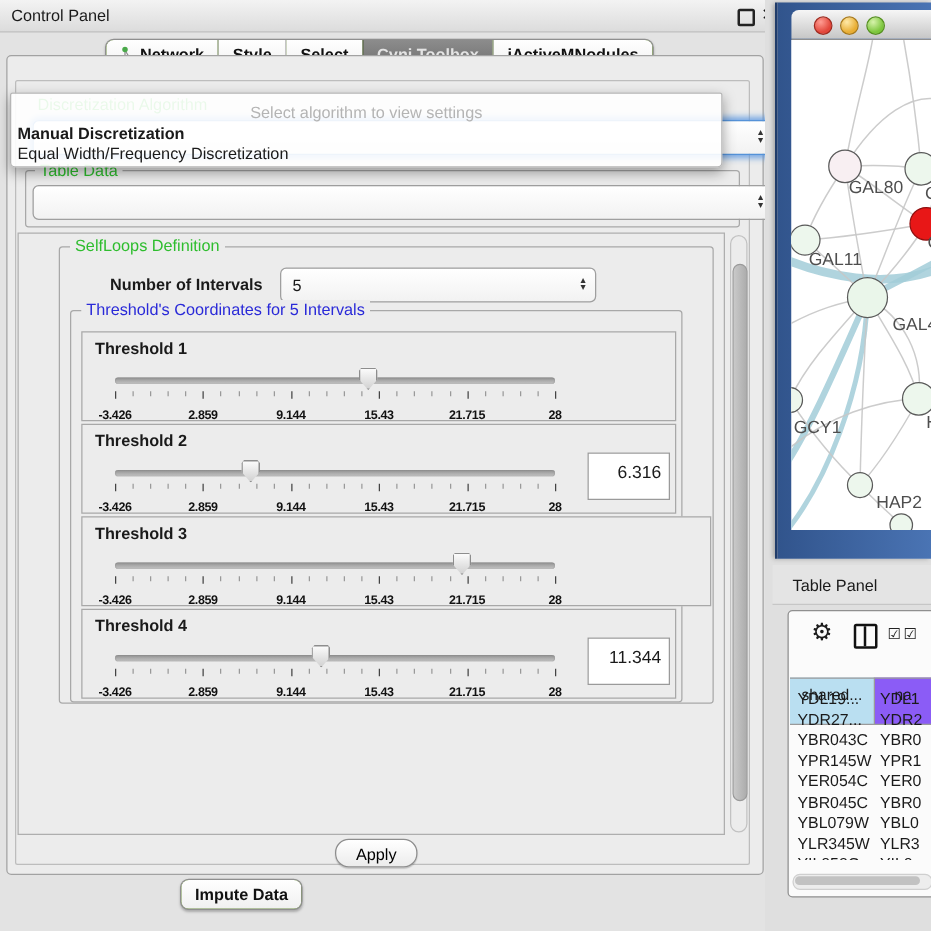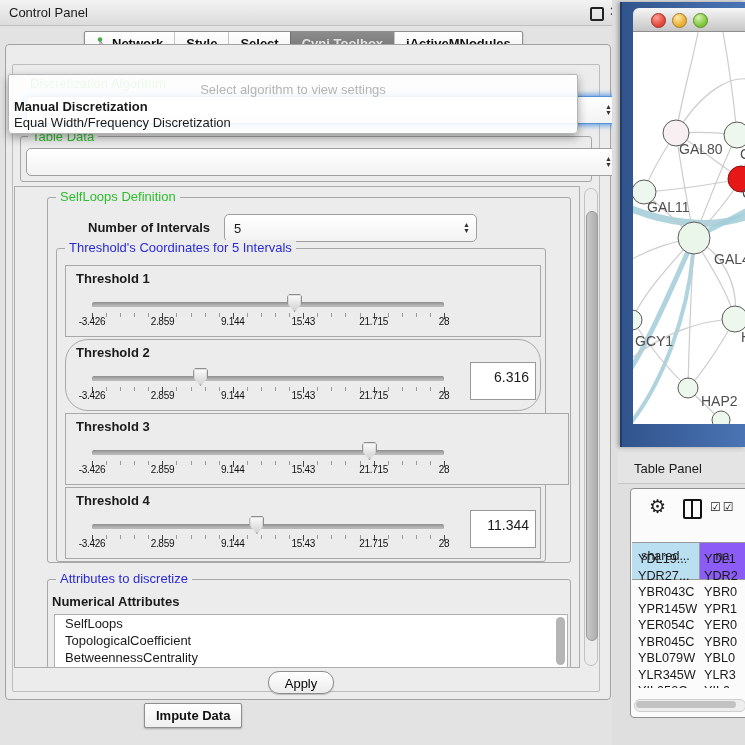--- a/index.html
+++ b/index.html
@@ -9,21 +9,21 @@
   .abs{position:absolute;box-sizing:border-box}
 
   
   .titlebar{left:0;top:0;width:618px;height:26px;background:linear-gradient(#f3f3f3,#dcdcdc);border-bottom:1px solid #bfbfbf}
   .titlebar .t{position:absolute;left:9px;top:5px}
   .win-ic{position:absolute;top:7px;cursor:default}
   .ic-sq{width:10px;height:10px;border:2px solid #222;border-radius:2px}
   .ic-x{font-weight:bold;font-size:13px;top:4px}
 
   
-  .segbar{position:absolute;display:flex;background:#4d7c0f;border:1px solid #8f8f8f;border-radius:2px;overflow:hidden;box-shadow:0 1px 2px rgba(0,0,0,.25)}
+  .segbar{position:absolute;display:flex;background:#4d7c0f;border:1px solid #8f8f8f;border-radius:7px;overflow:hidden;box-shadow:0 1px 2px rgba(0,0,0,.25)}
   .seg{padding:4px 11px;font-weight:600;color:#111;white-space:nowrap;border-left:1px solid #c4c4c4;display:flex;align-items:center;gap:4px;background:linear-gradient(#ffffff,#f0f0f0)}
   .seg:first-child{border-left:none}
   .seg.sel{background:linear-gradient(#8c8c8c,#6f6f6f);color:#e4e4e4;border-left-color:#6f6f6f}
 
   .main-panel{left:5px;top:44px;width:606px;height:656px;border:1px solid #a2a2a2;border-radius:4px;background:#ececec}
   .inner-frame{left:12px;top:64px;width:588px;height:628px;border:1px solid #bdbdbd;border-radius:2px}
 
   .legend{position:absolute;background:#ececec;padding:0 4px;white-space:nowrap}
   .legend.green{color:#2ebd2e}
   .legend.blue{color:#2a2ad8}
@@ -44,21 +44,21 @@
   .vscroll{left:584px;top:188px;width:14px;height:478px;border:1px solid #c2c2c2;border-radius:7px;background:#ececec}
   .vthumb{position:absolute;left:1px;width:10px;border-radius:6px;background:linear-gradient(90deg,#c9c9c9,#adadad);border:1px solid #9a9a9a}
 
   .thr-row{position:absolute;left:8px;width:474px;height:70px;border:1px solid #a8a8a8;background:#ececec}
   .thr-label{position:absolute;left:10px;top:5px;font-weight:700}
   .slider-zone{position:absolute;left:26px;top:24px;width:352px;height:42px}
   .track{position:absolute;left:0;right:0;top:12px;height:5px;border-radius:3px;background:linear-gradient(#909090,#c6c6c6);box-shadow:inset 0 0 1px #777}
   .thumb{position:absolute;top:4px;width:15px;height:18px;background:linear-gradient(#fefefe,#cfcfcf);clip-path:polygon(14% 0,86% 0,100% 14%,100% 52%,50% 100%,0 52%,0 14%);box-shadow:inset 0 0 0 1.2px #8d8d8d}
   .tick{position:absolute;top:23px;width:1px;height:4px;background:#999}
   .tick.major{height:6px;background:#444}
-  .tlabel{position:absolute;top:26px;transform:translateX(-50%);font-size:10px;font-weight:400;letter-spacing:-.3px;color:#111;white-space:nowrap}
+  .tlabel{position:absolute;top:37px;transform:translateX(-50%);font-size:10px;font-weight:700;letter-spacing:-.3px;color:#111;white-space:nowrap}
   .vfield{position:absolute;left:404px;top:22px;width:58px;height:30px;background:#fff;border:1px solid #9a9a9a;font-size:14px;text-align:right;padding:6px 6px 0 0}
 
   .list{position:absolute;background:#fff;border:1px solid #b0b0b0;overflow:hidden}
   .list .li{padding:0 0 0 10px;line-height:17px;white-space:nowrap}
   .lthumb{position:absolute;right:2px;top:2px;width:9px;height:48px;border-radius:5px;background:#b5b5b5}
 
   .btn{position:absolute;background:linear-gradient(#ffffff,#ececec);border:1px solid #8d8d8d;border-radius:11px;text-align:center;padding-top:3px;box-shadow:0 1px 1px rgba(0,0,0,.2)}
 
   
   .rightbg{left:612px;top:0;width:133px;height:745px;background:#dfdfdf}
@@ -182,21 +182,21 @@
                 <span class="tlabel" style="left: 0%;">-3.426</span>
                 <span class="tlabel" style="left: 20%;">2.859</span>
                 <span class="tlabel" style="left: 40%;">9.144</span>
                 <span class="tlabel" style="left: 60%;">15.43</span>
                 <span class="tlabel" style="left: 80%;">21.715</span>
                 <span class="tlabel" style="left: 100%;">28</span>
               </div>
     </div>
   </div>
 
-  <div class="thr-row" style="top: 90px; border-radius: 23px;">
+  <div class="thr-row" style="top: 90px;">
     <span class="thr-label">Threshold 2</span>
     <div class="slider-zone">
       <div class="track"></div>
       <div class="thumb" style="left: calc(31% - 8px);"></div>
       <div>
                 <div class="tick major" style="left: 0%;"></div>
                 <div class="tick" style="left: 4%;"></div>
                 <div class="tick" style="left: 8%;"></div>
                 <div class="tick" style="left: 12%;"></div>
                 <div class="tick" style="left: 16%;"></div>
@@ -313,30 +313,20 @@
                 <span class="tlabel" style="left: 80%;">21.715</span>
                 <span class="tlabel" style="left: 100%;">28</span>
               </div>
     </div>
     <div class="vfield">11.344</div>
   </div>
 </div>
     </div>
   </div>
 
-  <div class="abs group" style="left:32px;top:392px;width:524px;height:90px">
-    <span class="legend blue" style="left:8px;top:-9px">Attributes to discretize</span>
-    <span class="abs" style="left:4px;top:14px;font-weight:700">Numerical Attributes</span>
-    <div class="list" style="left:6px;top:34px;width:512px;height:54px" id="attr-list">
-      <div class="lthumb"></div>
-    <div class="li">SelfLoops</div>
-        <div class="li">TopologicalCoefficient</div>
-        <div class="li">BetweennessCentrality</div>
-      </div>
-  </div>
 </div>
 
 <div class="abs vscroll">
   <div class="vthumb" style="top:22px;height:428px"></div>
 </div>
 
 <button class="btn" style="left:268px;top:671px;width:66px;height:23px;font-size:13px">Apply</button>
 
 <div class="segbar" style="left:144px;top:703px" id="bottom-tabs">
     <span class="seg">Impute Data</span>

